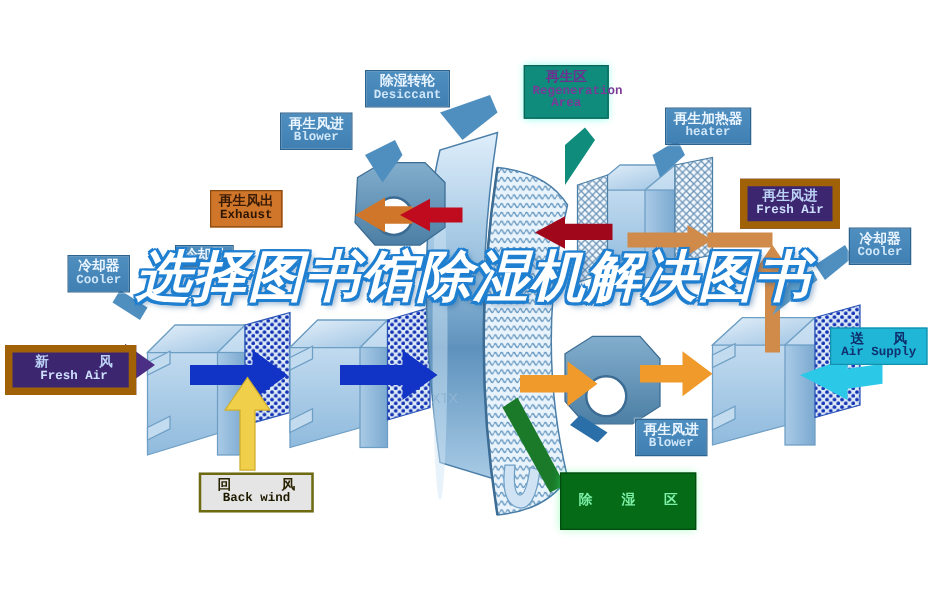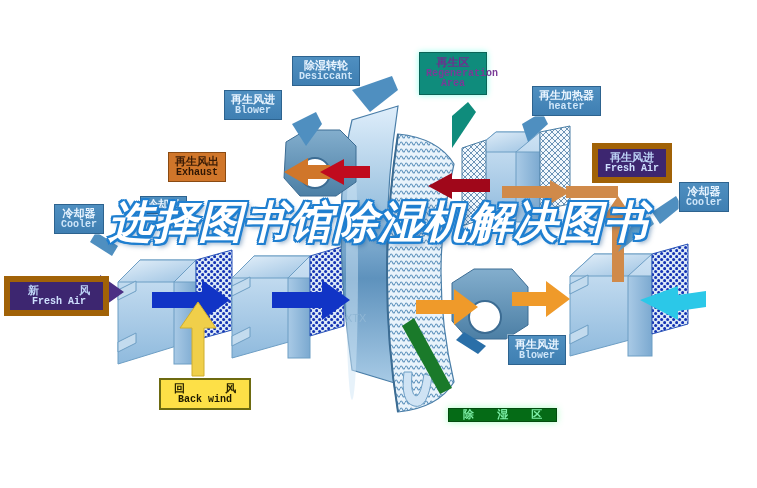--- a/index.html
+++ b/index.html
@@ -32,27 +32,27 @@
             box-shadow:0 0 6px rgba(0,255,210,.45);}
   .lbl-teal .cn{color:#6e2f8f;}
   .lbl-teal .en{color:#7a3a97;}
 
   
   .lbl-purple{background:#3d2670;border:6px solid #a16207;padding:3px 7px;}
   .lbl-purple .cn{color:#bcd2f5;}
   .lbl-purple .en{color:#cfe0ff;}
 
   
-  .lbl-yellow{background:#fde047;border:2px solid #6d6a10;padding:3px 7px;}
+  .lbl-yellow{background:#e5e5e5;border:2px solid #6d6a10;padding:3px 7px;}
   .lbl-yellow .cn{color:#2a2400;}
   .lbl-yellow .en{color:#1e1a00;}
 
   
-  .lbl-green{background:#056b16;border:1px solid #034c0f;padding:0 8px;
-             box-shadow:0 0 7px rgba(60,255,120,.45);margin-top:30px;}
+  .lbl-green{background:#056b16;border:1px solid #034c0f;padding:16px 8px;
+             box-shadow:0 0 7px rgba(60,255,120,.45);}
   .lbl-green .cn{color:#7ef0a8;}
   .lbl-green .en{color:#8df5b4;}
 
   
   .lbl-cyan{background:#1fb6d8;border:1px solid #1590ad;padding:3px 8px;}
   .lbl-cyan .cn{color:#0e2d6b;}
   .lbl-cyan .en{color:#10306f;}
 
   .spread{letter-spacing:0.55em;padding-left:.55em;}
 
@@ -292,18 +292,22 @@
 
   <div class="lbl lbl-blue" style="left:508px;top:335px;">
     <span class="cn">再生风进</span>
     <span class="en">Blower</span>
   </div>
 
   <div class="lbl lbl-green" style="left:448px;top:378px;">
     <span class="cn spread">除　湿　区</span>
   </div>
 
+  <div class="lbl lbl-cyan" style="left:664px;top:262px;">
+    <span class="cn spread">送　风</span>
+    <span class="en">Air Supply</span>
+  </div>
 
   <div id="watermark">
     <span class="l1">选择图书馆除湿机解决图书</span>
   </div>
 
 </div>
 
 </body></html>

